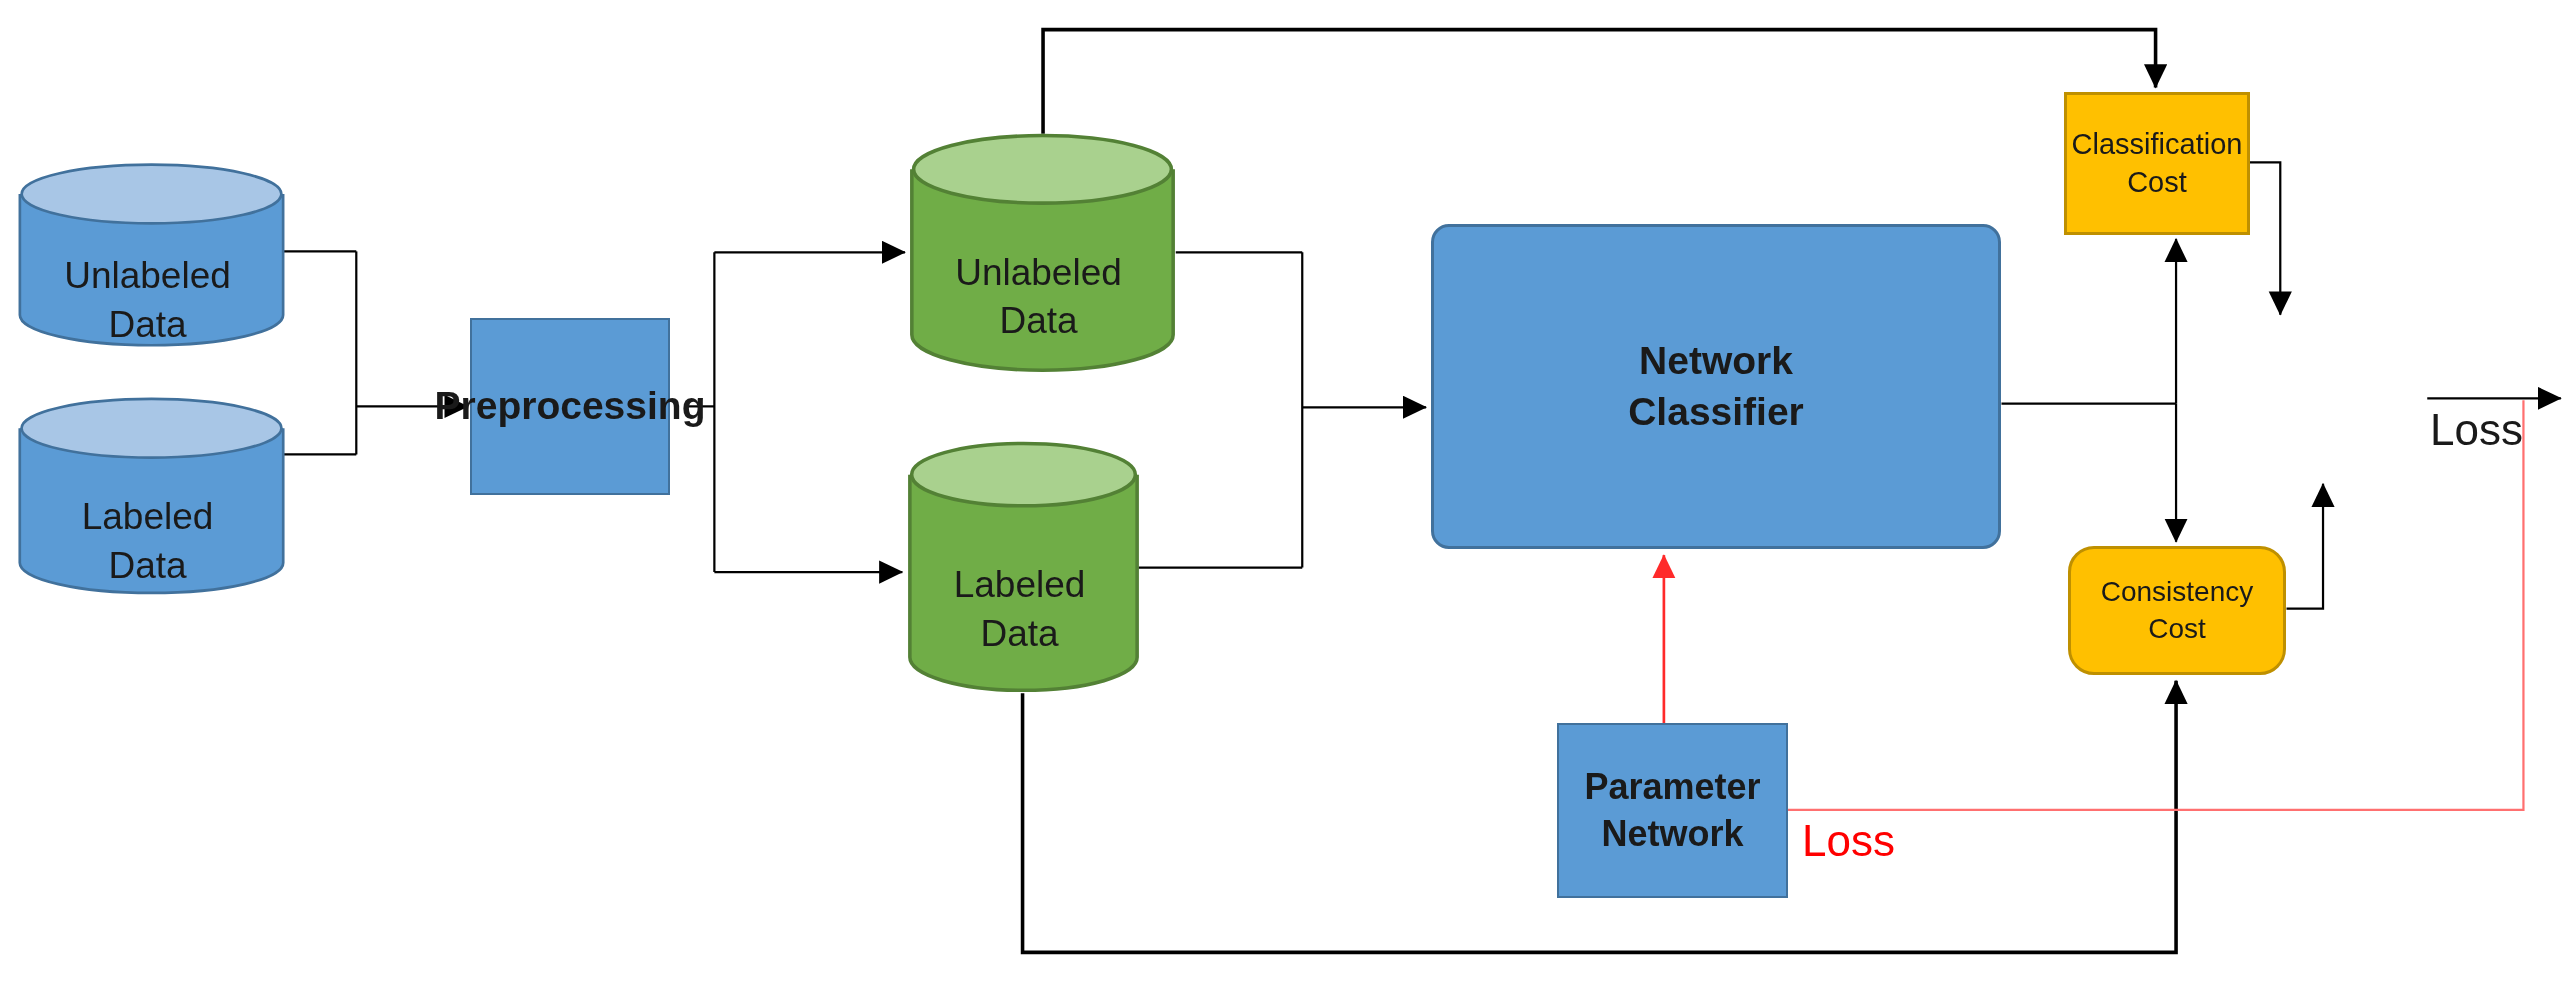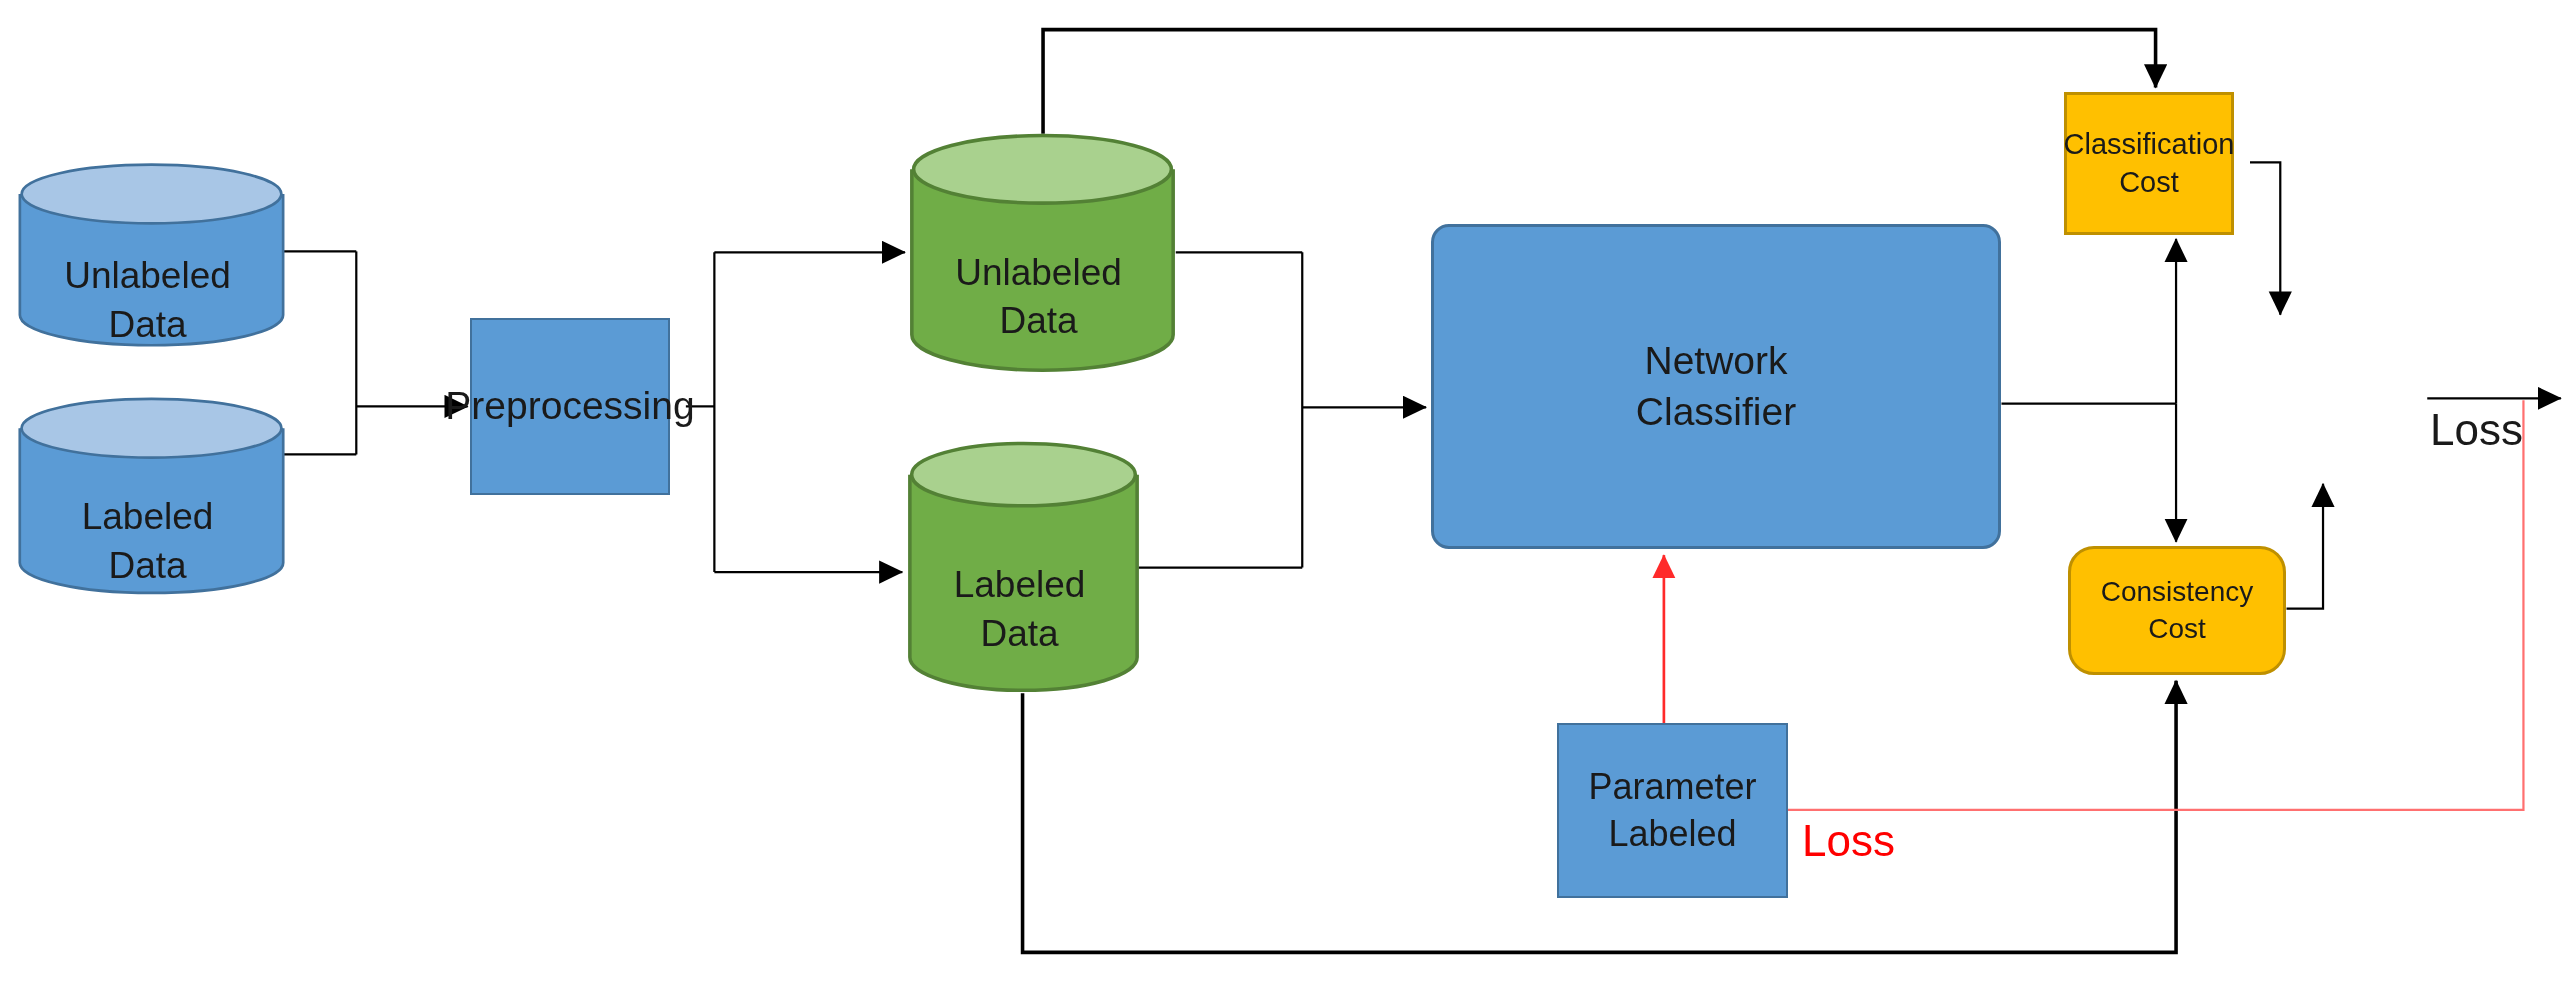--- a/index.html
+++ b/index.html
@@ -1,36 +1,36 @@
 <!DOCTYPE html>
 <html style="font-size:14.3px"><head>
 <meta charset="utf-8">
 <style>
   html,body{margin:0;padding:0;background:#ffffff;font-family:"Liberation Sans",sans-serif;}
   #canvas{position:relative;width:2576px;height:982px;background:#ffffff;overflow:hidden;}
   #wires{position:absolute;left:0;top:0;width:2576px;height:982px;}
   .node{position:absolute;display:flex;align-items:center;justify-content:center;box-sizing:border-box;}
   .label{white-space:pre-line;text-align:center;color:#1a1a1a;line-height:1.3;}
-  .blue-box{background:#5B9BD5;border:2.7px solid #41719C;}
+  .blue-box{background:#5B9BD5;border:2.7px solid #41719C;font-weight:bold;}
   .orange-box{background:#FFC000;border:3.6px solid #BF9000;}
   .cylinder{position:absolute;}
   .cylinder .label{position:absolute;left:0;right:8px;display:flex;align-items:center;justify-content:center;margin-top:37px;}
   .cyl-svg{position:absolute;left:0;top:0;}
   
   #cyl-raw-unlabeled{left:18px;top:162px;width:267px;height:185px;}
   #cyl-raw-unlabeled .label{top:64px;bottom:9px;font-size:37px;}
   #cyl-raw-labeled{left:18px;top:396px;width:267px;height:199px;}
   #cyl-raw-labeled .label{top:64px;bottom:9px;font-size:37px;}
   #box-preprocessing{left:470px;top:318px;width:200px;height:177px;font-size:39px;}
   #cyl-proc-unlabeled{left:910px;top:132px;width:265px;height:240px;}
   #cyl-proc-unlabeled .label{top:71px;bottom:18px;font-size:37px;}
   #cyl-proc-labeled{left:908px;top:439px;width:231px;height:254px;}
   #cyl-proc-labeled .label{top:68px;bottom:18px;font-size:37px;}
   #box-network{left:1431px;top:224px;width:570px;height:325px;border-radius:18px;border-width:3.6px;font-size:39px;}
-  #box-classification{left:2064px;top:92px;width:170px;height:143px;font-size:29px;}
+  #box-classification{left:2064px;top:92px;width:186px;height:143px;font-size:29px;}
   #box-consistency{left:2068px;top:546px;width:218px;height:129px;font-size:28px;border-radius:26px;}
   #box-weighted{left:2220px;top:319px;width:208px;height:160px;font-size:30px;border:none;}
   #box-parameter{left:1557px;top:723px;width:231px;height:175px;font-size:36px;}
   .loss-label{position:absolute;font-size:44px;}
   #loss-output{left:2430px;top:405px;color:#1a1a1a;}
   #loss-feedback{left:1802px;top:816px;color:#FF0000;}
 </style>
 </head>
 <body>
 
@@ -127,20 +127,20 @@
   </div>
 
   <div class="node orange-box" id="box-consistency">
     <div class="label">Consistency
 Cost</div>
   </div>
 
 
   <div class="node blue-box" id="box-parameter">
     <div class="label">Parameter
-Labeled</div>
+Network</div>
   </div>
 
   <div class="loss-label" id="loss-output">Loss</div>
   <div class="loss-label" id="loss-feedback">Loss</div>
 
 </div>
 
 
 </body></html>

